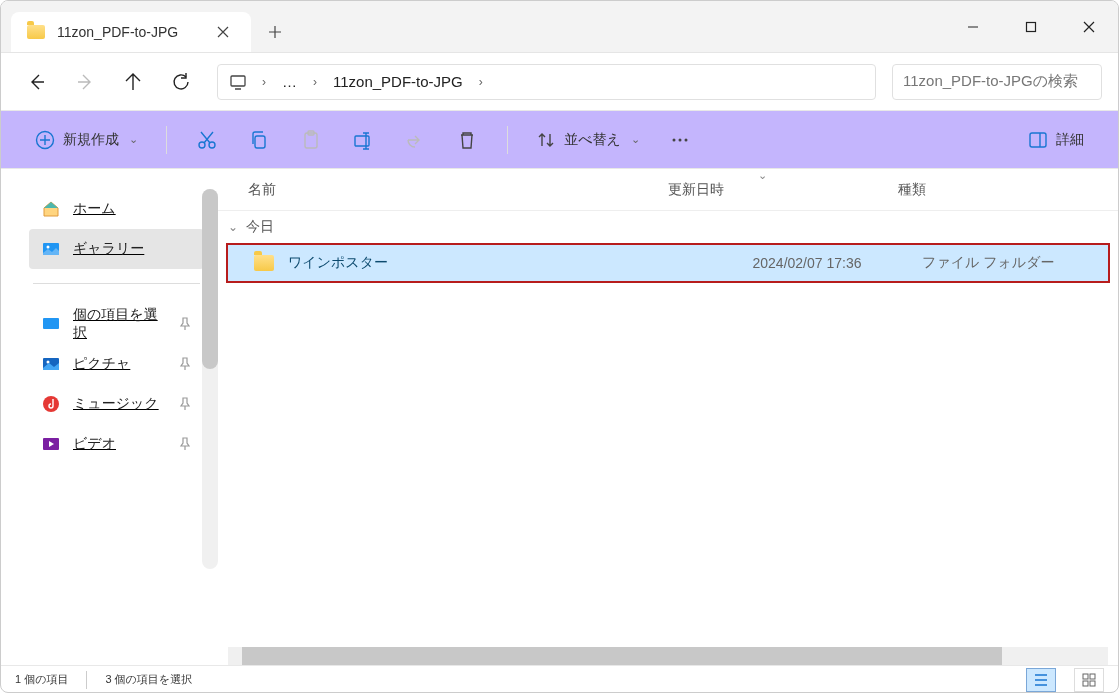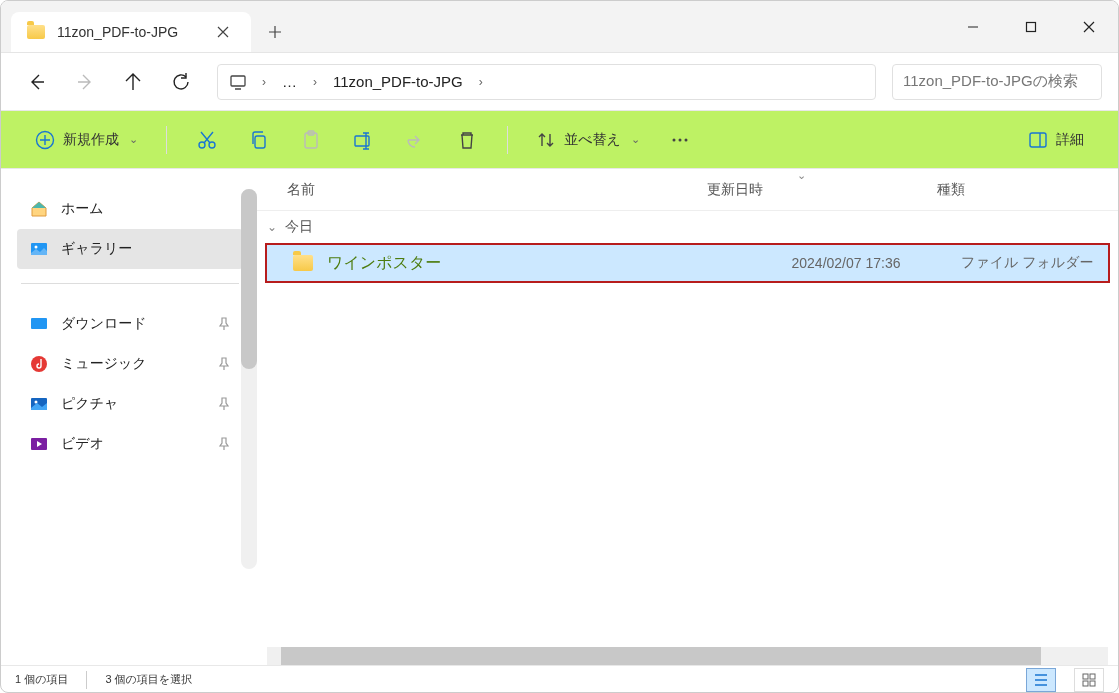--- a/index.html
+++ b/index.html
@@ -19,30 +19,30 @@
     
     .navbar { height: 58px; display: flex; align-items: center; padding: 0 16px; gap: 8px; background: #fff; border-bottom: 1px solid #e8e8e8; }
     .nav-btn { width: 40px; height: 40px; display: flex; align-items: center; justify-content: center; border-radius: 6px; cursor: pointer; color: #222; }
     .nav-btn.disabled { color: #aaa; cursor: default; }
     .breadcrumb { flex: 1; display: flex; align-items: center; height: 36px; border: 1px solid #e0e0e0; border-radius: 4px; padding: 0 6px; gap: 4px; background: #fff; margin: 0 8px; }
     .breadcrumb-sep { color: #666; font-size: 12px; padding: 0 6px; }
     .breadcrumb-item { font-size: 15px; color: #222; padding: 4px 6px; }
     .searchbox { width: 210px; height: 36px; border: 1px solid #e0e0e0; border-radius: 4px; padding: 0 10px; display: flex; align-items: center; font-size: 15px; color: #777; overflow: hidden; white-space: nowrap; }
 
     
-    .toolbar { height: 58px; display: flex; align-items: center; padding: 0 24px; gap: 8px; border-bottom: 1px solid #e8e8e8; background: #bef264; }
+    .toolbar { height: 58px; display: flex; align-items: center; padding: 0 24px; gap: 8px; border-bottom: 1px solid #e8e8e8; background: #c4b5fd; }
     .tool-btn { height: 38px; display: flex; align-items: center; justify-content: center; padding: 0 10px; border-radius: 4px; cursor: pointer; gap: 8px; }
     .tool-btn.icon-only { width: 44px; padding: 0; }
     .tool-label { font-size: 14px; color: #333; }
     .tool-sep { width: 1px; height: 28px; background: #ddd; margin: 0 10px; }
     .chevron-sm { font-size: 11px; color: #666; margin-left: 2px; }
 
     
     .main { height: 496px; display: flex; }
-    .sidebar { width: 256px; padding: 20px 14px 0 16px; position: relative; }
+    .sidebar { width: 217px; padding: 20px 14px 0 28px; position: relative; text-decoration: underline; }
     .sidebar-scroll { position: absolute; right: 0; top: 20px; width: 16px; height: 380px; background: #f0f0f0; border-radius: 8px; }
     .sidebar-scroll-thumb { position: absolute; top: 0; width: 16px; height: 180px; background: #c8c8c8; border-radius: 8px; }
     .side-item { display: flex; align-items: center; height: 40px; padding: 0 12px; gap: 12px; border-radius: 4px; cursor: pointer; }
     .side-item.selected { background: #e5e5e5; }
     .side-label { font-size: 14px; color: #222; flex: 1; }
     .side-divider { height: 1px; background: #ddd; margin: 14px 4px 20px 4px; }
     .pin-icon { color: #888; }
     .side-icon { width: 20px; height: 20px; display: flex; align-items: center; justify-content: center; }
 
     
@@ -50,21 +50,21 @@
     .col-headers { height: 42px; display: flex; align-items: center; border-bottom: 1px solid #eee; padding-left: 30px; color: #555; font-size: 14px; }
     .col-name { width: 420px; }
     .col-date { width: 230px; position: relative; }
     .col-type { flex: 1; }
     .sort-ind { position: absolute; top: -12px; left: 90px; color: #888; font-size: 11px; }
     .group-header { display: flex; align-items: center; height: 32px; padding-left: 10px; gap: 8px; font-size: 14px; color: #555; }
     .group-chev { color: #888; font-size: 12px; }
     .file-row { display: flex; align-items: center; height: 40px; padding-left: 26px; background: #cce8ff; border: 2px solid #b71c1c; margin: 0 8px 0 8px; }
     .file-icon { width: 20px; height: 16px; background: linear-gradient(#ffe08a, #f7c948); border-radius: 2px; margin-right: 14px; position: relative; }
     .file-icon::before { content: ""; position: absolute; top: -4px; left: 0; width: 8px; height: 4px; background: #f7c948; border-radius: 2px 2px 0 0; }
-    .cell-name { width: 404px; font-size: 16px; color: #4d7c0f; }
+    .cell-name { width: 404px; font-size: 14px; color: #0c4a6e; }
     .cell-date { width: 230px; font-size: 14px; color: #666; text-align: center; }
     .cell-type { flex: 1; font-size: 14px; color: #666; }
     .h-scrollbar { position: absolute; bottom: 0; left: 10px; right: 10px; height: 18px; background: #f0f0f0; }
     .h-scrollbar-thumb { position: absolute; left: 14px; width: 760px; height: 18px; background: #c8c8c8; }
 
     
     .statusbar { height: 28px; display: flex; align-items: center; padding: 0 14px; gap: 18px; border-top: 1px solid #e8e8e8; font-size: 11px; color: #333; }
     .status-sep { width: 1px; height: 18px; background: #ccc; }
     .spacer { flex: 1; }
     .view-toggle { width: 30px; height: 24px; display: flex; align-items: center; justify-content: center; border: 1px solid #ddd; cursor: pointer; }
@@ -241,46 +241,46 @@
       </div>
       <span class="side-label">ギャラリー</span>
     </div>
     <div class="side-divider"></div>
     <div class="side-item">
       <div class="side-icon">
         <svg width="18" height="18" viewBox="0 0 18 18">
             <rect x="1" y="3" width="16" height="11" rx="1" fill="#2196f3"></rect>
           </svg>
       </div>
-      <span class="side-label">ダウンロード</span>
-      <svg class="pin-icon" width="14" height="14" viewBox="0 0 14 14">
-          <path d="M5 1 L9 1 L9 6 L11 9 L3 9 L5 6 Z M7 9 V13" stroke="#999" stroke-width="1.2" fill="none"></path>
-        </svg>
-    </div>
-    <div class="side-item">
-      <div class="side-icon">
-        <svg width="18" height="18" viewBox="0 0 18 18">
-            <circle cx="9" cy="9" r="8" fill="#e53935"></circle>
-            <path d="M11 4 V11 A2 2 0 1 1 9 9" stroke="#fff" stroke-width="1.4" fill="none"></path>
-          </svg>
-      </div>
-      <span class="side-label">ミュージック</span>
+      <span class="side-label">個の項目を選択</span>
       <svg class="pin-icon" width="14" height="14" viewBox="0 0 14 14">
           <path d="M5 1 L9 1 L9 6 L11 9 L3 9 L5 6 Z M7 9 V13" stroke="#999" stroke-width="1.2" fill="none"></path>
         </svg>
     </div>
     <div class="side-item">
       <div class="side-icon">
         <svg width="18" height="18" viewBox="0 0 18 18">
             <rect x="1" y="3" width="16" height="12" rx="1" fill="#1565c0"></rect>
             <circle cx="6" cy="7" r="1.5" fill="#fff"></circle>
             <path d="M1 13 L7 8 L12 12 L17 8 V15 H1 Z" fill="#42a5f5"></path>
           </svg>
       </div>
       <span class="side-label">ピクチャ</span>
+      <svg class="pin-icon" width="14" height="14" viewBox="0 0 14 14">
+          <path d="M5 1 L9 1 L9 6 L11 9 L3 9 L5 6 Z M7 9 V13" stroke="#999" stroke-width="1.2" fill="none"></path>
+        </svg>
+    </div>
+    <div class="side-item">
+      <div class="side-icon">
+        <svg width="18" height="18" viewBox="0 0 18 18">
+            <circle cx="9" cy="9" r="8" fill="#e53935"></circle>
+            <path d="M11 4 V11 A2 2 0 1 1 9 9" stroke="#fff" stroke-width="1.4" fill="none"></path>
+          </svg>
+      </div>
+      <span class="side-label">ミュージック</span>
       <svg class="pin-icon" width="14" height="14" viewBox="0 0 14 14">
           <path d="M5 1 L9 1 L9 6 L11 9 L3 9 L5 6 Z M7 9 V13" stroke="#999" stroke-width="1.2" fill="none"></path>
         </svg>
     </div>
     <div class="side-item">
       <div class="side-icon">
         <svg width="18" height="18" viewBox="0 0 18 18">
             <rect x="1" y="3" width="16" height="12" rx="1" fill="#7b1fa2"></rect>
             <path d="M7 6 L12 9 L7 12 Z" fill="#fff"></path>
           </svg>

